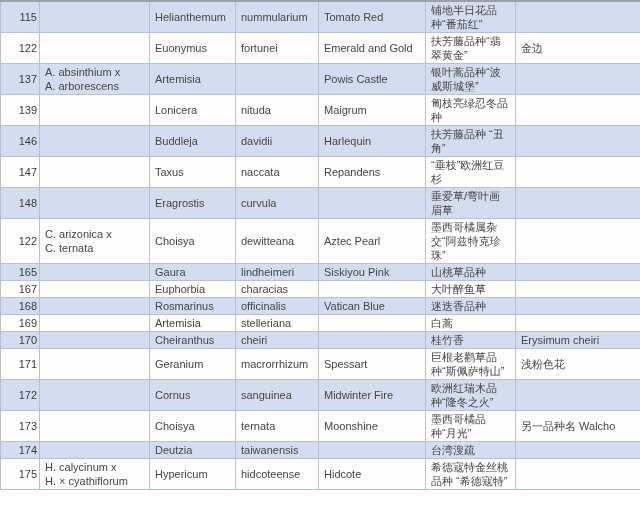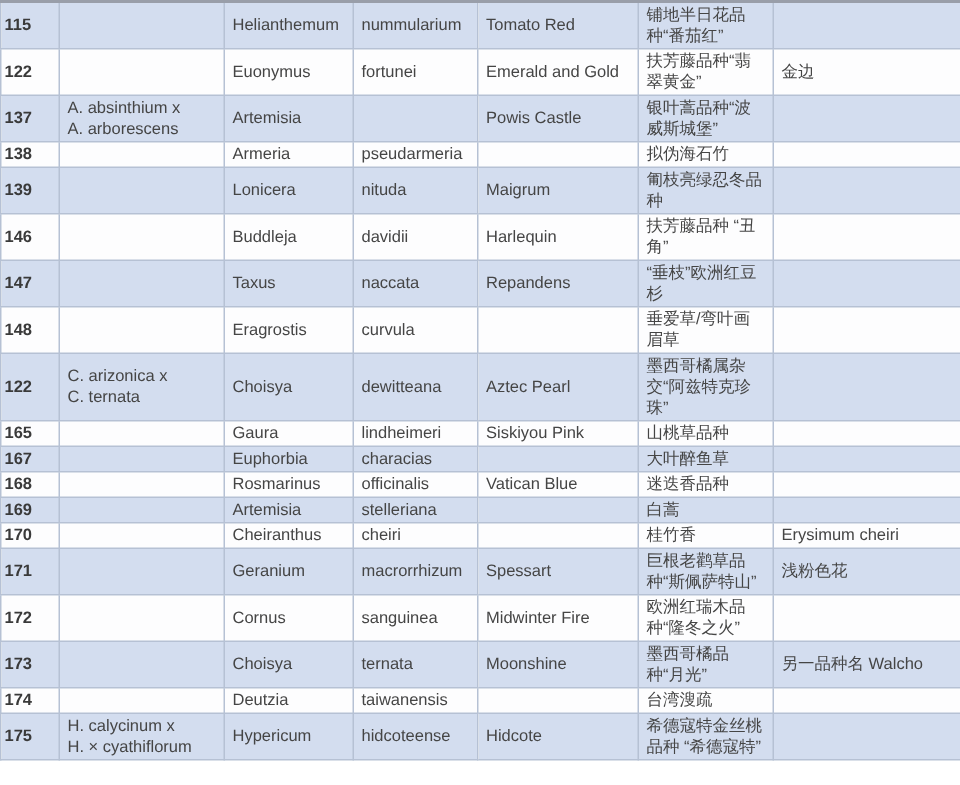--- a/index.html
+++ b/index.html
@@ -32,23 +32,23 @@
     font-size:11px;
     line-height:14px;
     color:var(--text);
     padding:1px 5px;
     height:13px;
     vertical-align:middle;
     overflow:hidden;
     word-break:break-word;
   }
   td.c-number{
-    font-weight:bold;
+    font-weight:normal;
     color:var(--num-text);
-    text-align:left;
+    text-align:right;
     padding:1px 2px;
   }
   td.c-hybrid{white-space:pre-line;}
   col.w-number{width:39px;}
   col.w-hybrid{width:110px;}
   col.w-genus{width:86px;}
   col.w-species{width:83px;}
   col.w-cultivar{width:107px;}
   col.w-chinese{width:90px;}
   col.w-notes{width:125px;}
@@ -89,29 +89,20 @@
         <td class="c-number">137</td>
         <td class="c-hybrid">A. absinthium x
 A. arborescens</td>
         <td class="c-genus">Artemisia</td>
         <td class="c-species"></td>
         <td class="c-cultivar">Powis Castle</td>
         <td class="c-chinese">银叶蒿品种“波威斯城堡”</td>
         <td class="c-notes"></td>
       </tr>
       <tr>
-        <td class="c-number">138</td>
-        <td class="c-hybrid"></td>
-        <td class="c-genus">Armeria</td>
-        <td class="c-species">pseudarmeria</td>
-        <td class="c-cultivar"></td>
-        <td class="c-chinese">拟伪海石竹</td>
-        <td class="c-notes"></td>
-      </tr>
-      <tr>
         <td class="c-number">139</td>
         <td class="c-hybrid"></td>
         <td class="c-genus">Lonicera</td>
         <td class="c-species">nituda</td>
         <td class="c-cultivar">Maigrum</td>
         <td class="c-chinese">匍枝亮绿忍冬品种</td>
         <td class="c-notes"></td>
       </tr>
       <tr>
         <td class="c-number">146</td>

